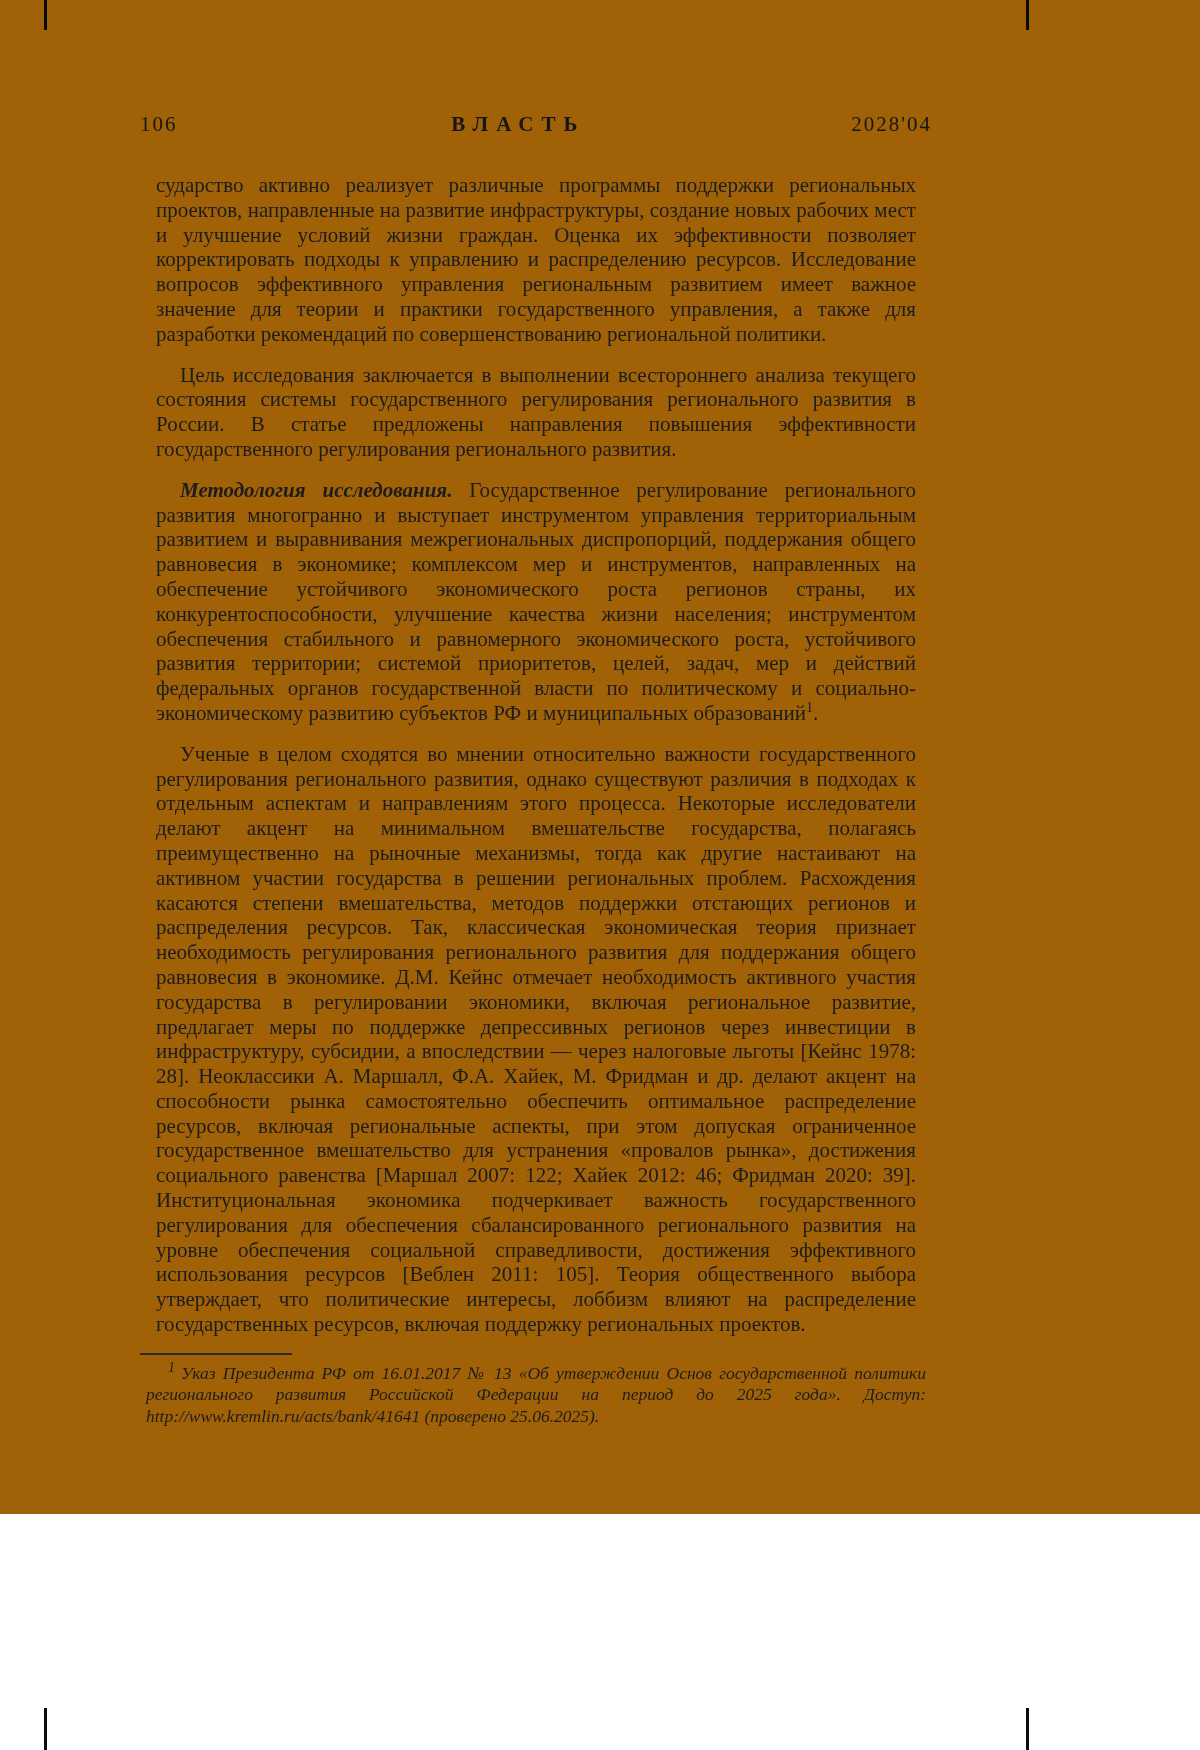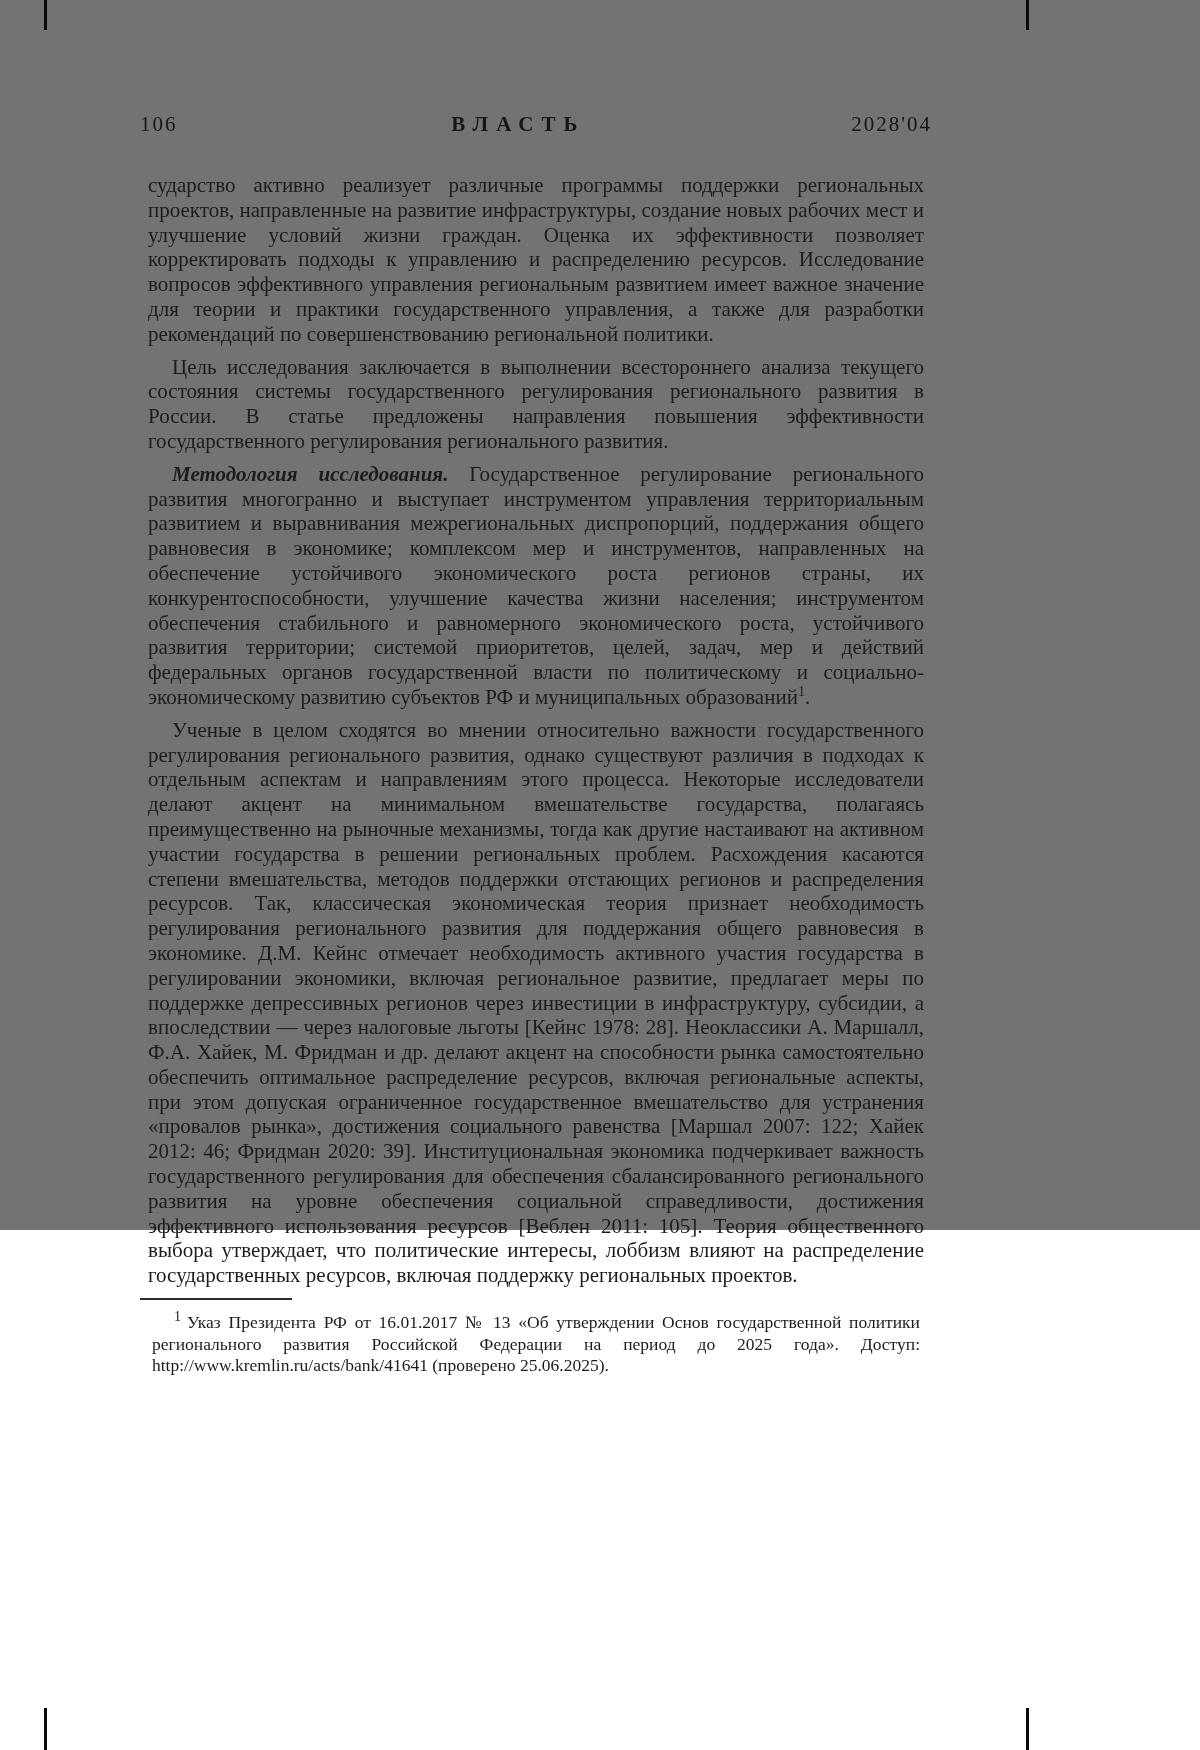--- a/index.html
+++ b/index.html
@@ -12,22 +12,22 @@
     height: 1750px;
     position: relative;
     font-family: "Liberation Serif", serif;
     color: #1c1c1c;
     overflow: hidden;
   }
   .page {
     position: absolute;
     left: 0; top: 0;
     width: 1200px;
-    height: 1230px;
-    background: #737373;
+    height: 1514px;
+    background: #a16207;
   }
   
   .crop {
     position: absolute;
     background: #0a0a0a;
   }
   .crop-tl { left: 44px;  top: 0px;      width: 3px; height: 30px; }
   .crop-tr { left: 1026px; top: 0px;     width: 3px; height: 30px; }
   .crop-bl { left: 44px;  top: 1708px;   width: 3px; height: 42px; }
   .crop-br { left: 1026px; top: 1708px;  width: 3px; height: 42px; }
@@ -46,21 +46,21 @@
     letter-spacing: 2px;
     margin-bottom: 36px;
     color: #161616;
   }
   .page-header .journal {
     letter-spacing: 8px;
     padding-left: 8px;
     font-weight: bold;
   }
   .text-block p {
-    margin: 8px;
+    margin: 16px;
     font-size: 21px;
     line-height: 24.8px;
     text-align: justify;
     text-indent: 24px;
     hyphens: auto;
     -webkit-hyphens: auto;
   }
   .text-block p.noindent {
     text-indent: 0;
   }
@@ -76,26 +76,27 @@
   .footnote-area {
     margin-top: 10px;
   }
   .footnote-rule {
     width: 152px;
     height: 0;
     border-top: 2px solid #2a2a2a;
     margin-bottom: 8px;
   }
   .footnote {
-    margin: 12px;
+    margin: 6px;
     font-size: 17.5px;
     line-height: 21.5px;
     text-align: justify;
     text-indent: 22px;
     hyphens: auto;
+    font-style: italic;
     -webkit-hyphens: auto;
   }
   .footnote .fn-marker {
     font-size: 14px;
     line-height: 0;
     vertical-align: super;
     margin-right: 6px;
   }
 </style>
 </head>

